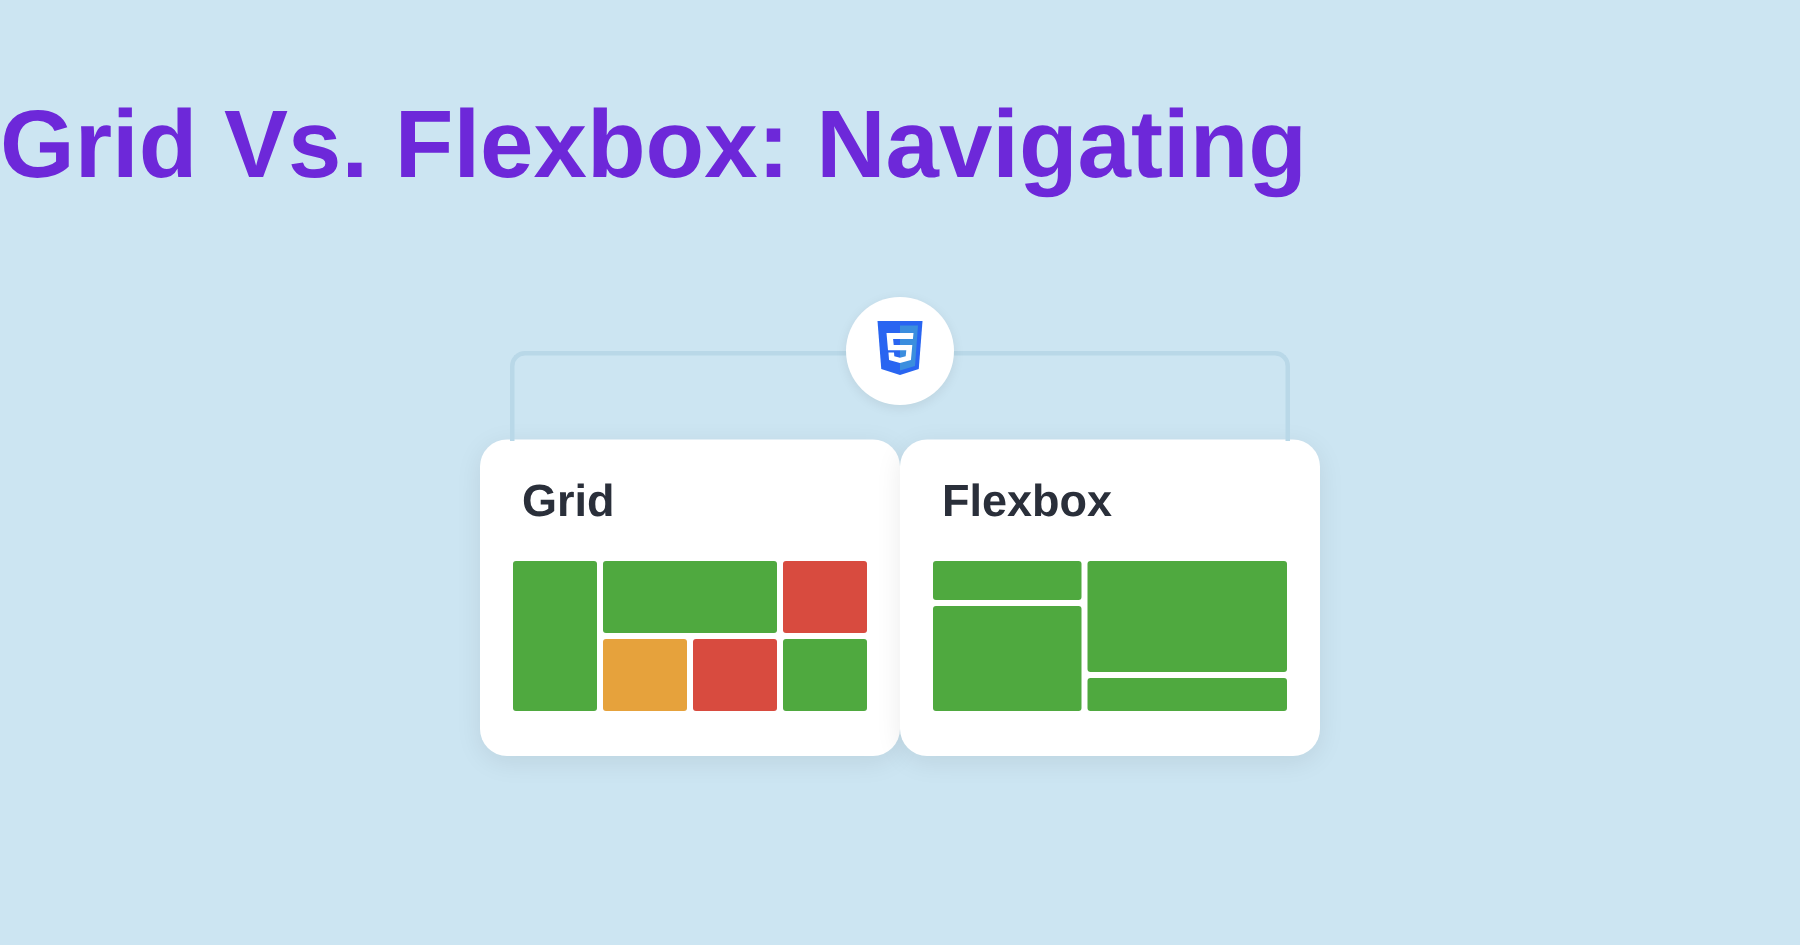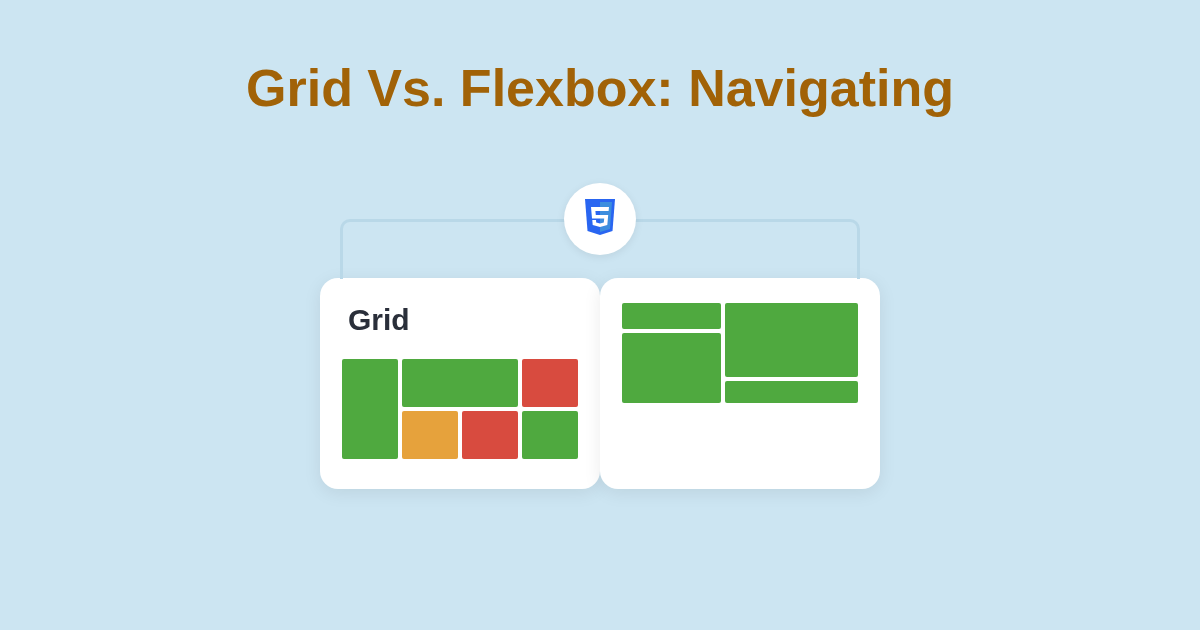--- a/index.html
+++ b/index.html
@@ -5,24 +5,23 @@
   * { margin: 0; padding: 0; box-sizing: border-box; }
   body {
     width: 1200px;
     height: 630px;
     background: #cce5f2;
     font-family: -apple-system, BlinkMacSystemFont, "Segoe UI", Arial, sans-serif;
     overflow: hidden;
     position: relative;
   }
   .title {
-    text-align: center;
-    font-size: 52px;
+    font-size: 64px;
     font-weight: 700;
-    color: #a16207;
+    color: #6d28d9;
     margin-top: 55px;
     line-height: 1.3;
   }
   .diagram-area {
     position: relative;
     width: 100%;
     margin-top: 60px;
   }
   .css-badge {
     position: absolute;
@@ -144,20 +143,21 @@
         <div class="g-cell g-green g1"></div>
         <div class="g-cell g-green g2"></div>
         <div class="g-cell g-red g3"></div>
         <div class="g-cell g-orange g4"></div>
         <div class="g-cell g-red g5"></div>
         <div class="g-cell g-green g6"></div>
       </div>
     </div>
 
     <div class="card">
+      <div class="card-title">Flexbox</div>
       <div class="flex-demo">
         <div class="flex-col flex-left">
           <div class="f-cell fl-top"></div>
           <div class="f-cell fl-bottom"></div>
         </div>
         <div class="flex-col flex-right">
           <div class="f-cell fr-top"></div>
           <div class="f-cell fr-bottom"></div>
         </div>
       </div>

